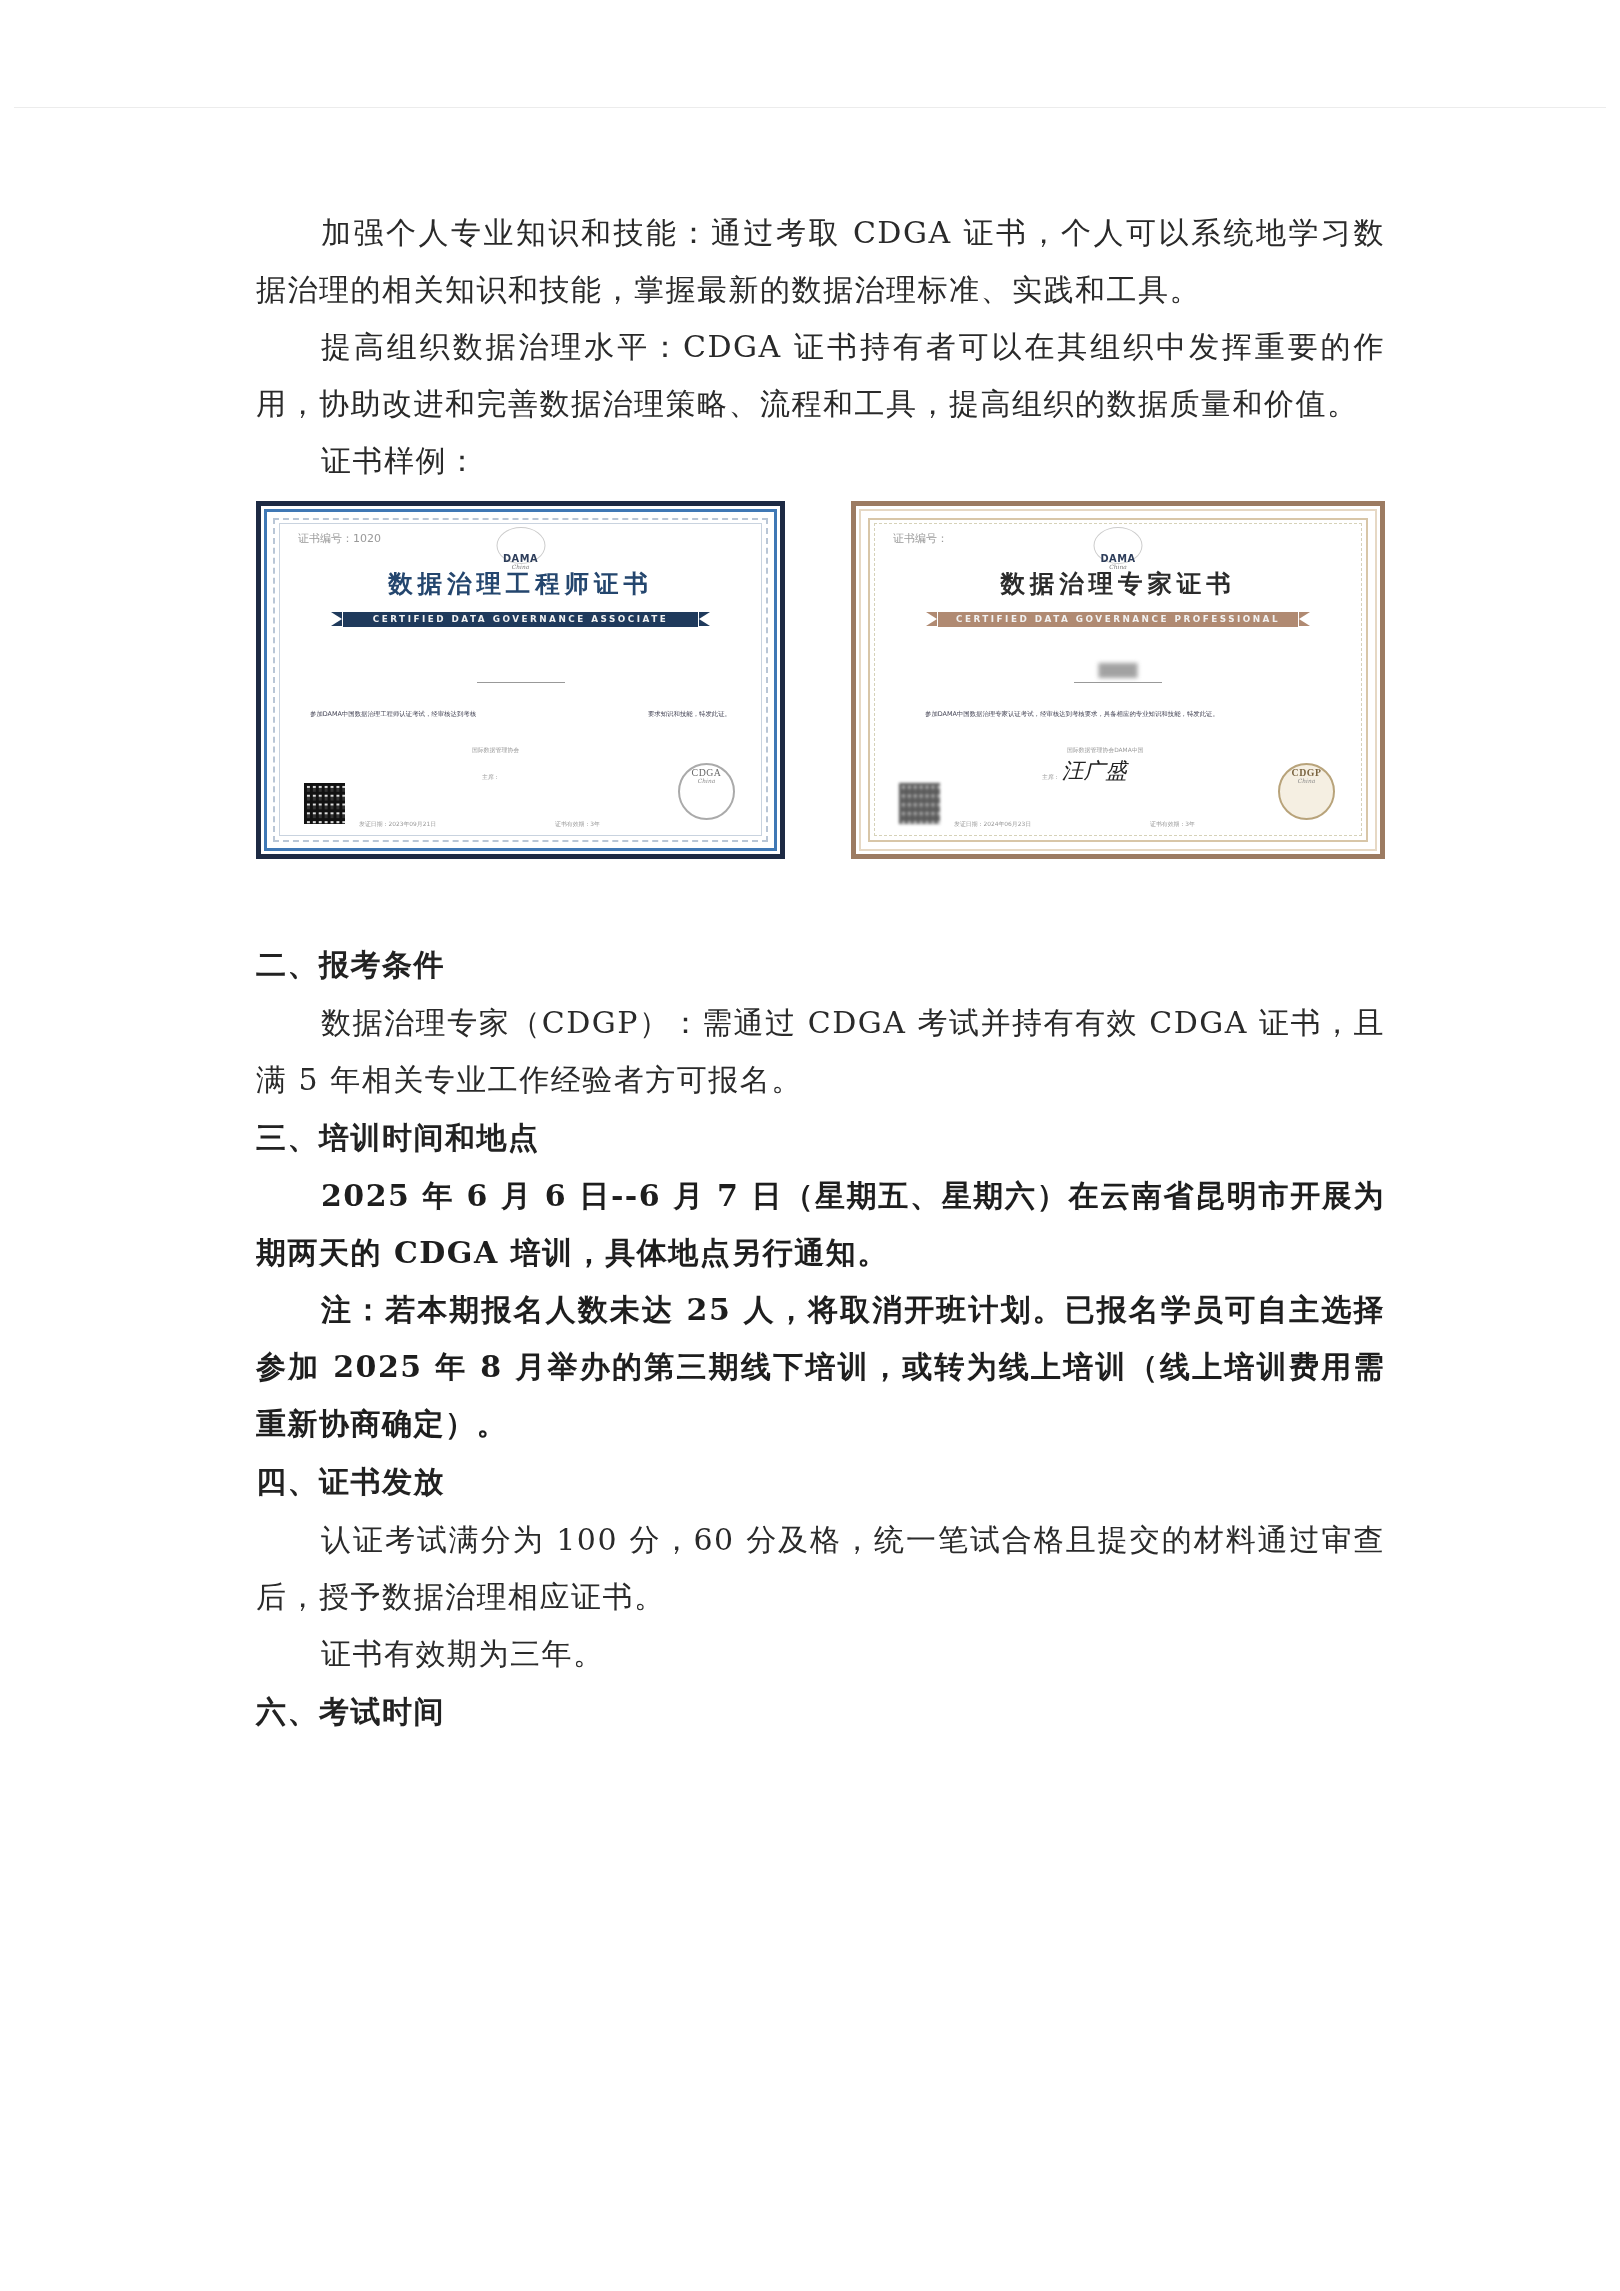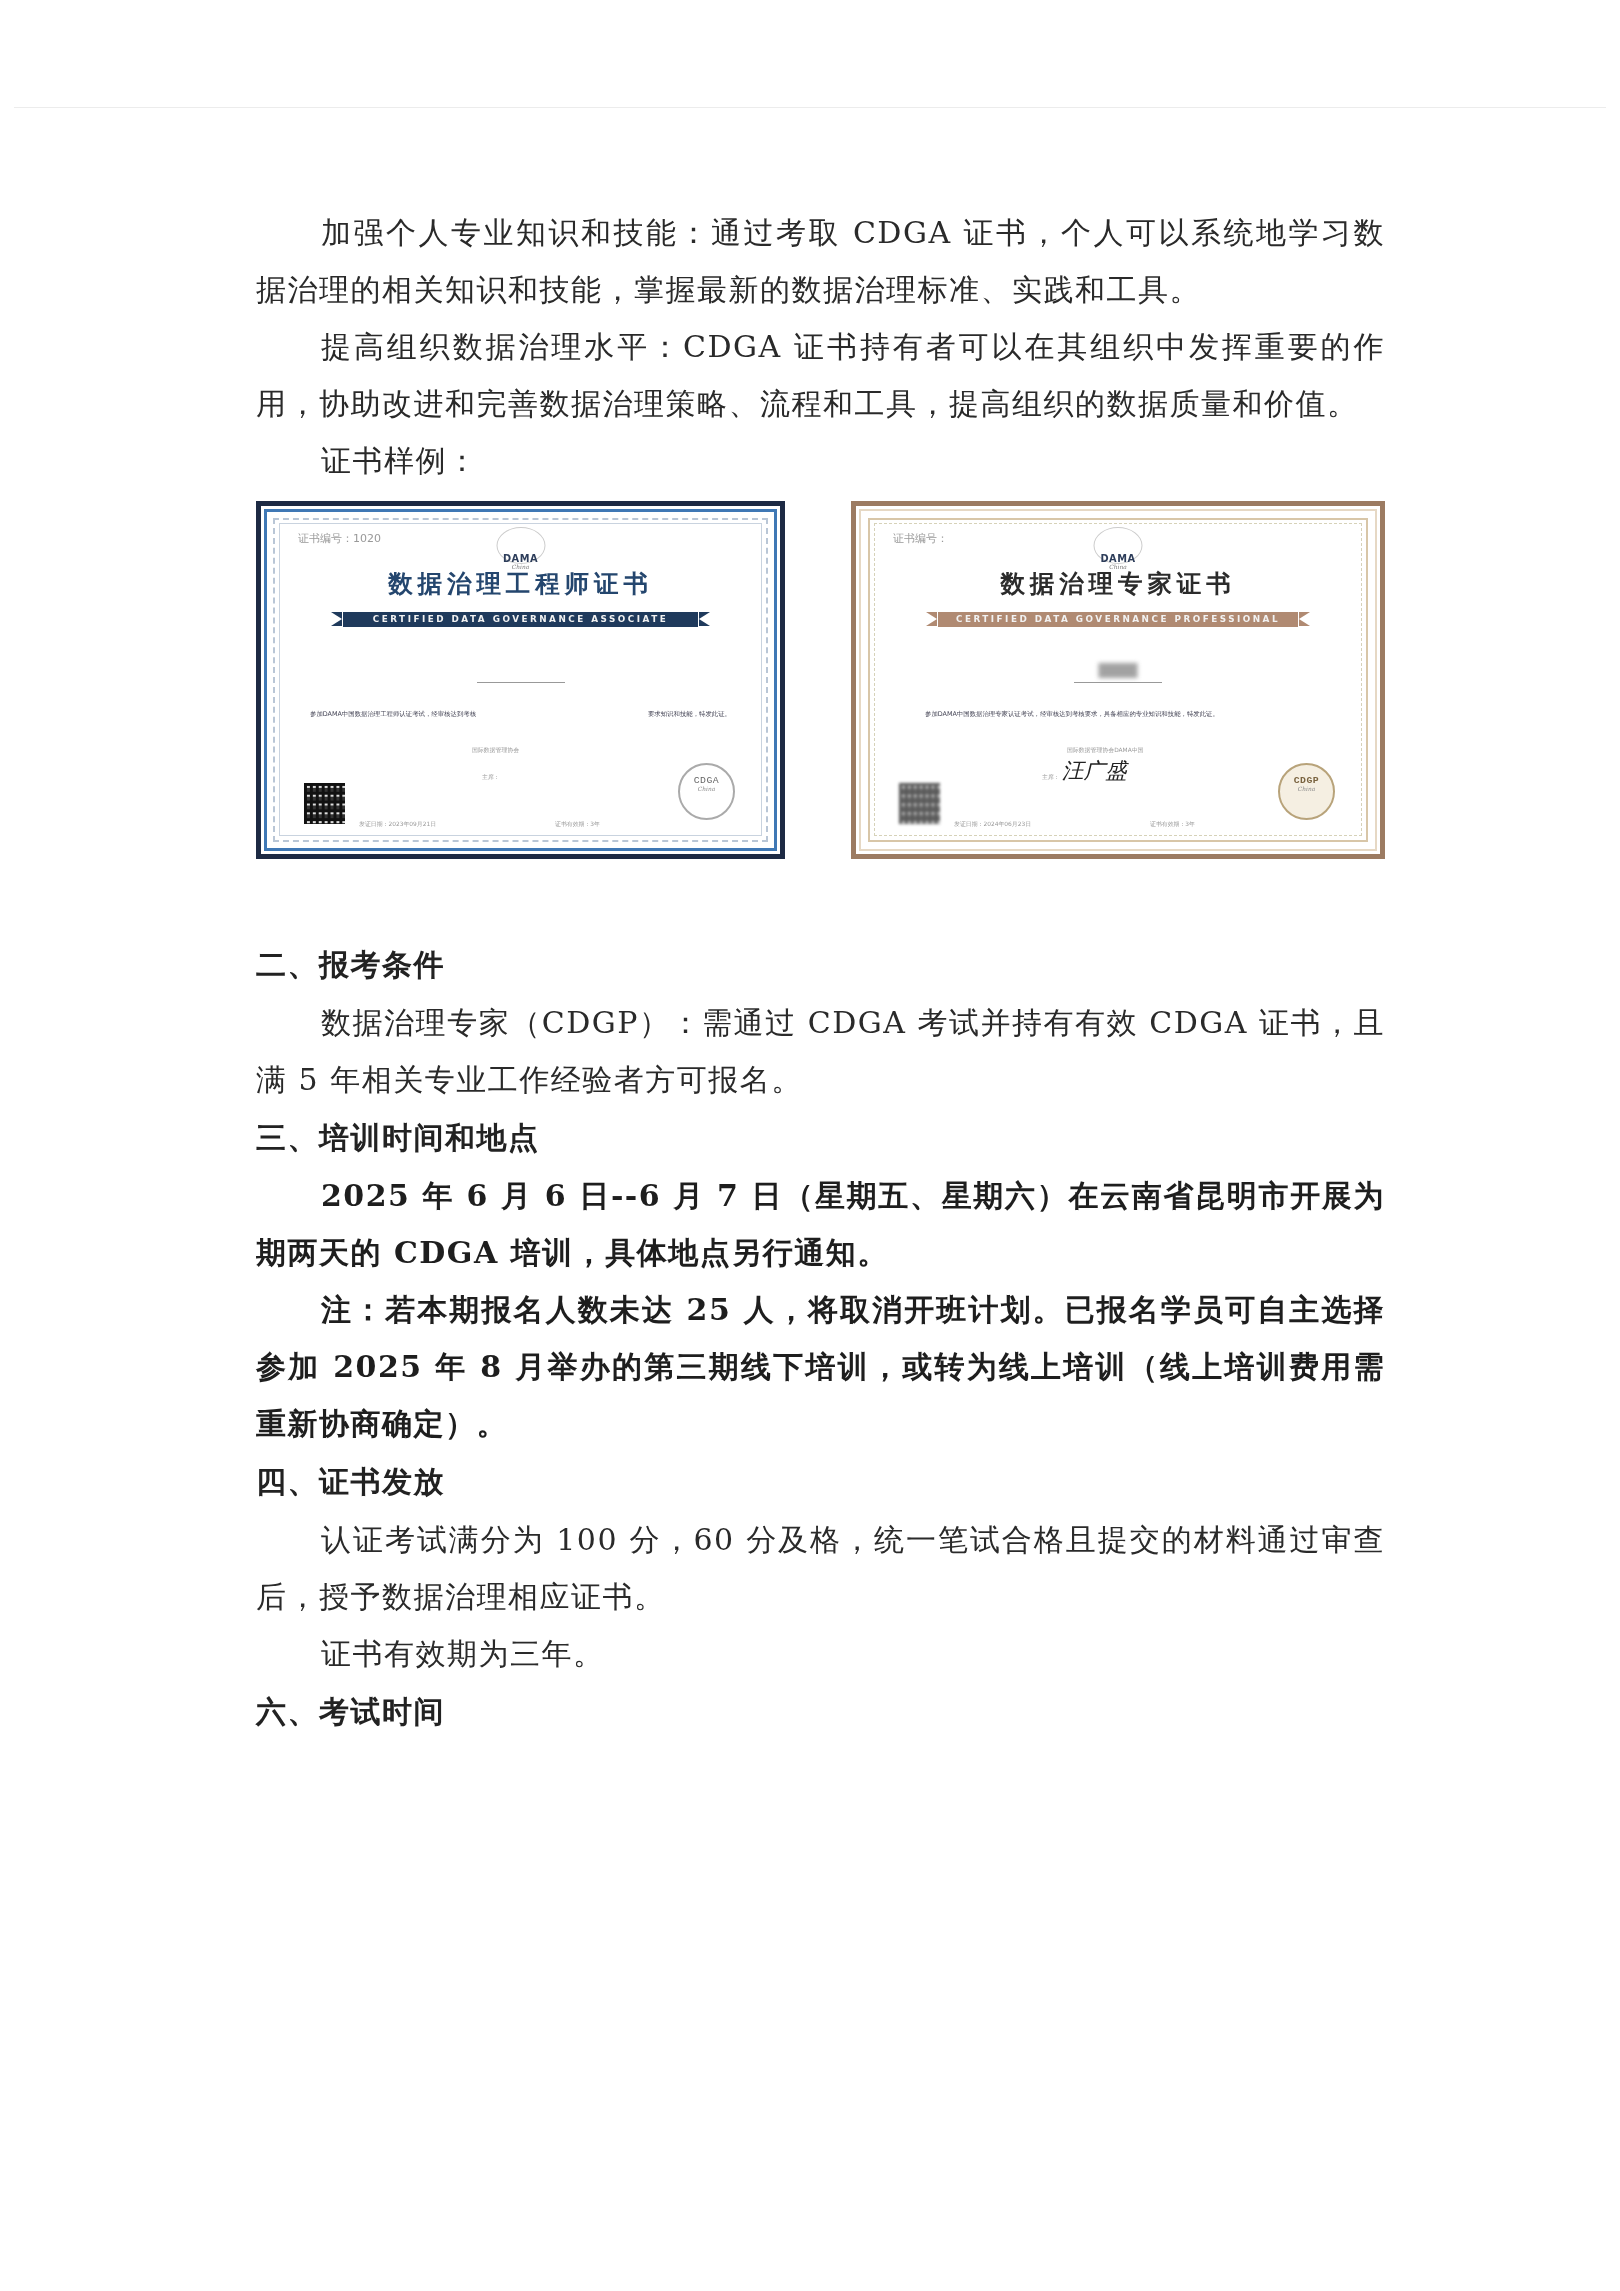--- a/index.html
+++ b/index.html
@@ -46,21 +46,21 @@
   .cert .body { position: absolute; left: 49px; right: 49px; top: 204px; font-size: 6.4px; color: #445; font-family: "DejaVu Sans", sans-serif; }
   .cert .small { position: absolute; font-size: 5.9px; color: #999; font-family: "DejaVu Sans", sans-serif; }
   .cert .qr { position: absolute; left: 43px; top: 277px; width: 41px; height: 41px;
               background:
                 linear-gradient(90deg, #111 25%, transparent 25%, transparent 50%, #111 50%, #111 75%, transparent 75%) 0 0/11.8px 11.8px,
                 linear-gradient(#111 30%, transparent 30%, transparent 60%, #333 60%) 0 0/8.8px 8.8px;
               background-color: #ddd; }
   .cert.b .qr { filter: blur(1.5px); opacity: 0.7; }
   .cert .seal { position: absolute; right: 45px; top: 257px; width: 57px; height: 57px; border-radius: 50%; border: 2px solid #aaa; text-align: center; box-sizing: border-box; }
   .cert.b .seal { border-color: #b8a37a; background: #f5efe2; }
-  .cert .seal .t { display: block; margin-top: 10px; font-size: 9.8px; font-family: Liberation Mono, monospace; color: #666; letter-spacing: 0.5px; }
+  .cert .seal .t { display: block; margin-top: 2px; font-size: 9.8px; font-family: Liberation Serif, serif; color: #666; letter-spacing: 0.5px; }
   .cert.b .seal .t { color: #7a6440; font-weight: bold; }
   .cert .seal .s { display: block; font-size: 5.9px; color: #888; font-style: italic; }
   .cert .sign { position: absolute; left: 206px; top: 250px; font-size: 21.6px; font-style: italic; color: #222; font-family: "DejaVu Serif", serif; }
 
   .captions { position: absolute; top: 388px; left: 0; right: 0; height: 39px; }
   .cap { position: absolute; top: 0; font-size: 27.4px; font-weight: bold; font-family: "DejaVu Sans", "Liberation Sans", sans-serif; letter-spacing: 1px; color: #222; white-space: nowrap; }
   .cap.a { left: 61px; }
   .cap.b { left: 662px; }
 </style>
 </head>

